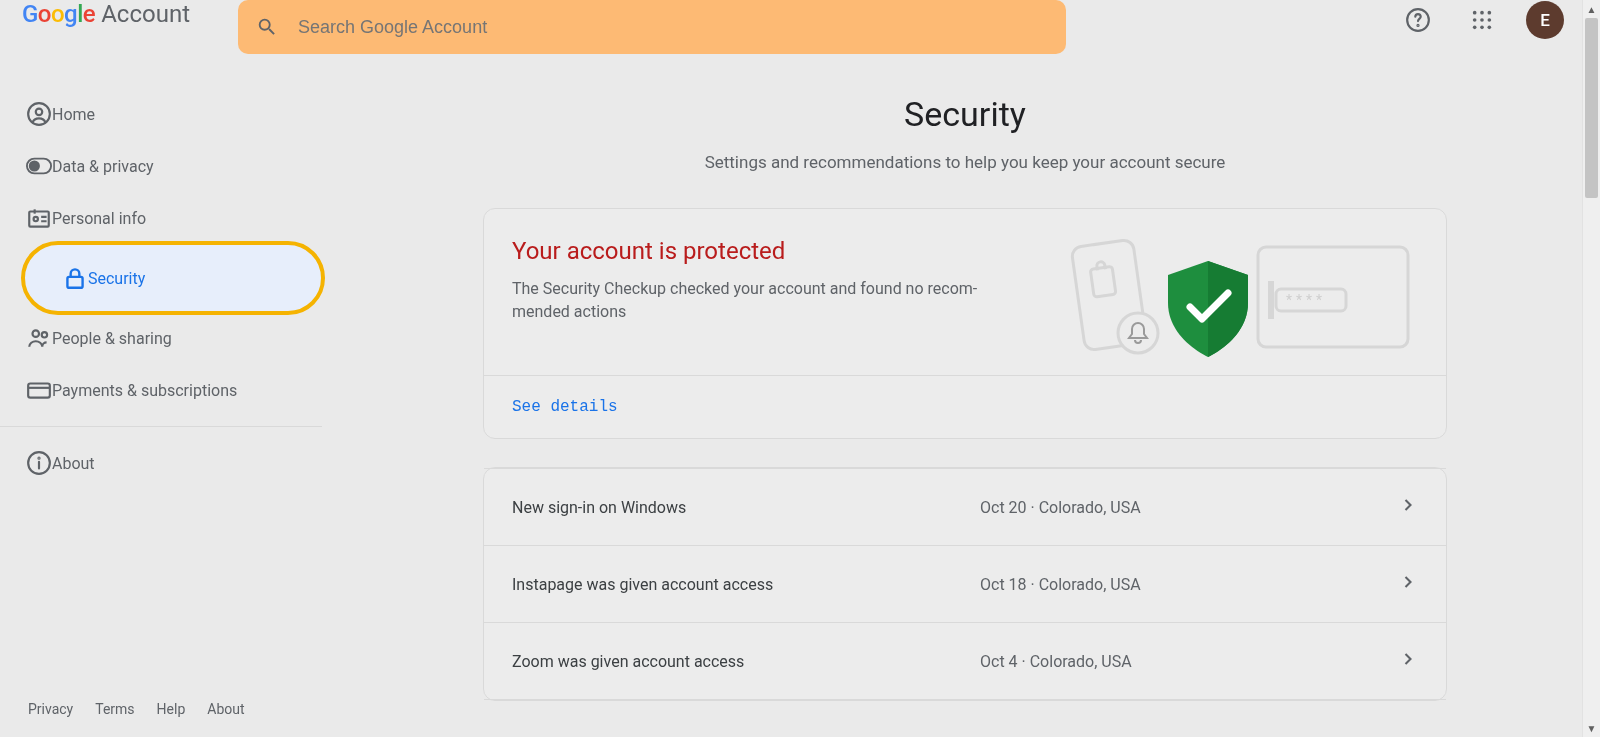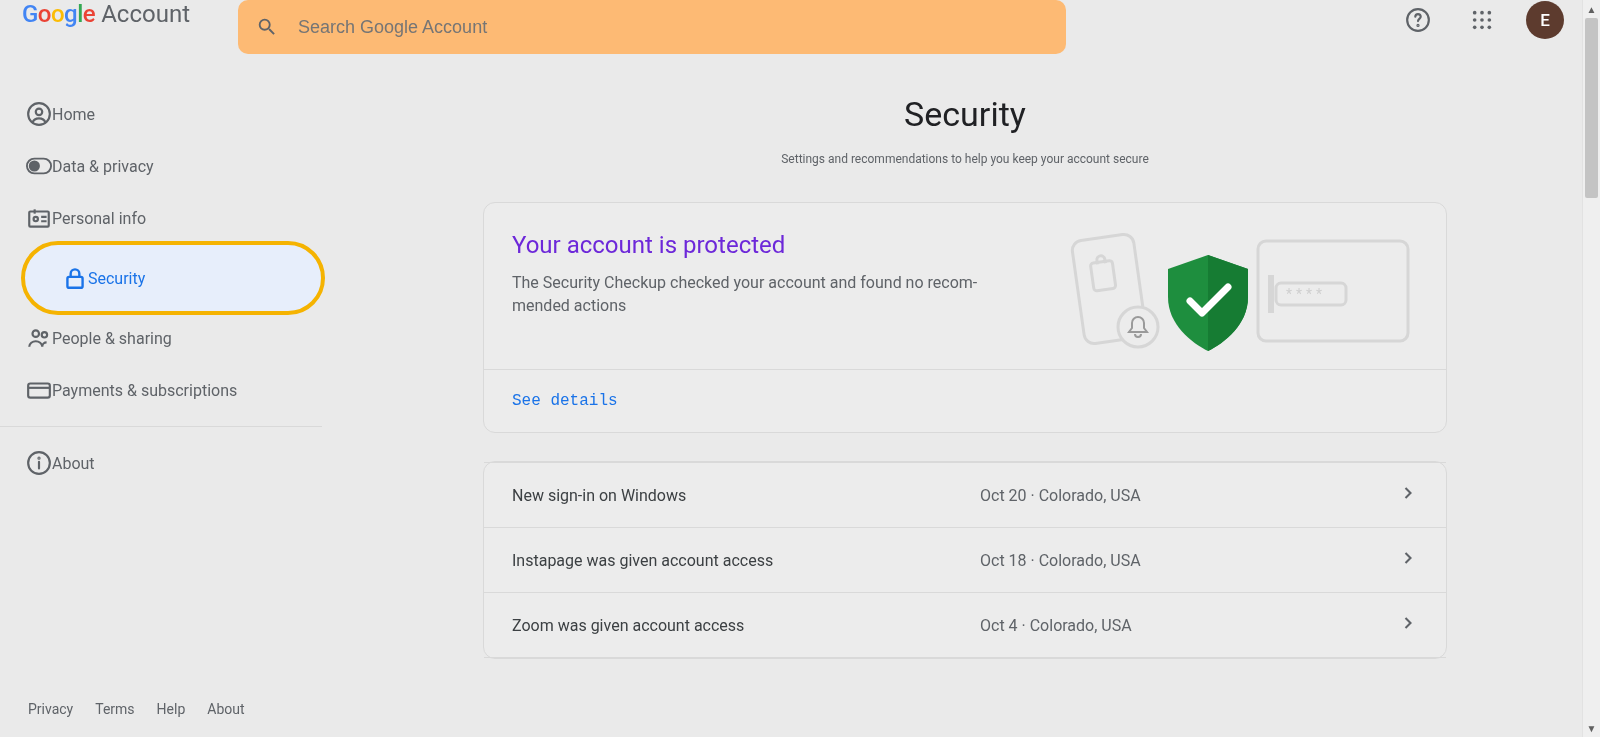--- a/index.html
+++ b/index.html
@@ -146,40 +146,40 @@
     padding: 30px 40px 0 40px;
   }
   .page-title {
     text-align:center;
     font-size:34px;
     font-weight:400;
     color:#202124;
   }
   .page-subtitle {
     text-align:center;
-    font-size:12px;
+    font-size:17px;
     color:#5f6368;
     margin-top: 18px;
   }
   .card {
     background:#ececec;
     border:1px solid #d9d9d9;
     border-radius: 12px;
     margin: 36px auto 0 auto;
     max-width: 964px;
   }
   .card-top {
     display:flex;
     padding: 28px 28px 18px 28px;
     gap: 20px;
   }
   .card-top-text { flex:1; }
   .card-h {
     font-size:24px;
-    color:#6d28d9;
+    color:#b91c1c;
     font-weight:400;
   }
   .card-p {
     font-size:16px;
     color:#5f6368;
     margin-top: 12px;
     max-width: 500px;
     line-height:1.45;
   }
   .illus {
@@ -195,21 +195,21 @@
     color:#1a73e8;
     text-decoration:none;
     font-size:16px;
     font-weight:500;
     cursor:pointer;
     font-family:Liberation Mono, monospace;
   }
   .list-row {
     display:flex;
     align-items:center;
-    padding: 20px 28px;
+    padding: 26px 28px;
     border-top:1px solid #d9d9d9;
     cursor:pointer;
     font-size:16px;
     color:#3c4043;
   }
   .list-row:first-of-type { border-top:1px solid #d9d9d9; }
   .list-event { flex: 0 0 468px; }
   .list-meta  { flex:1; color:#5f6368; }
   .list-chevron { color:#5f6368; }
 

